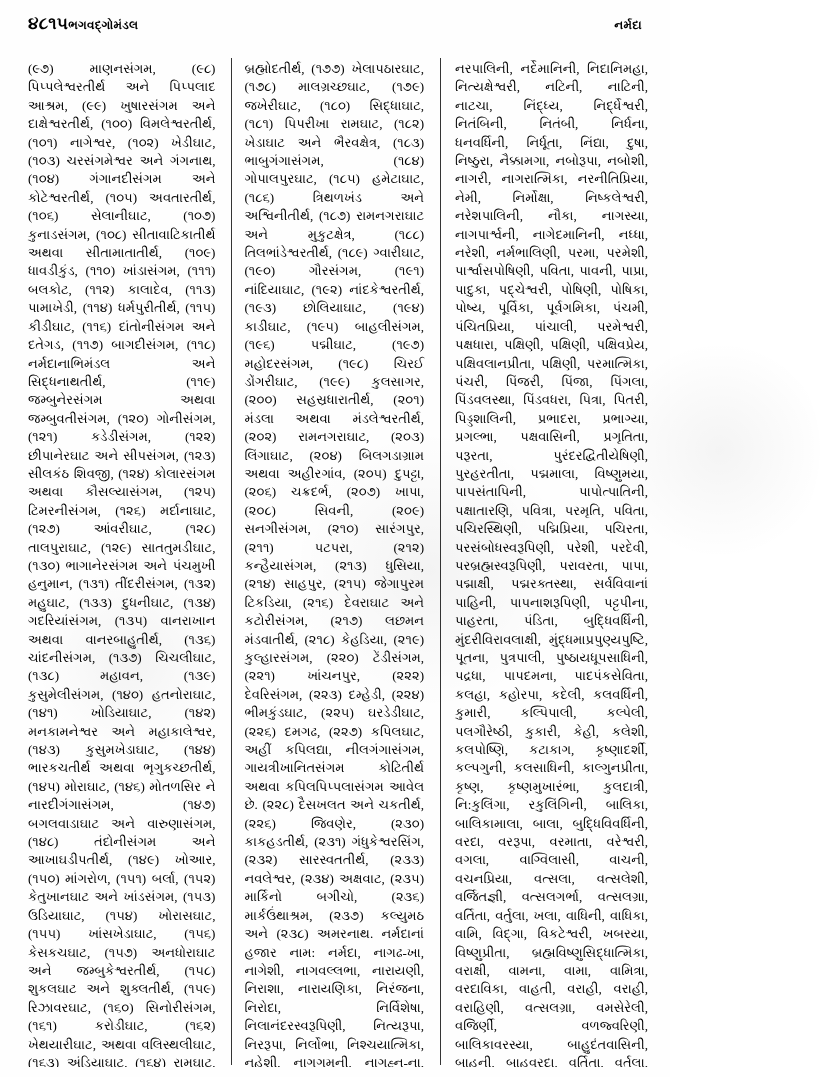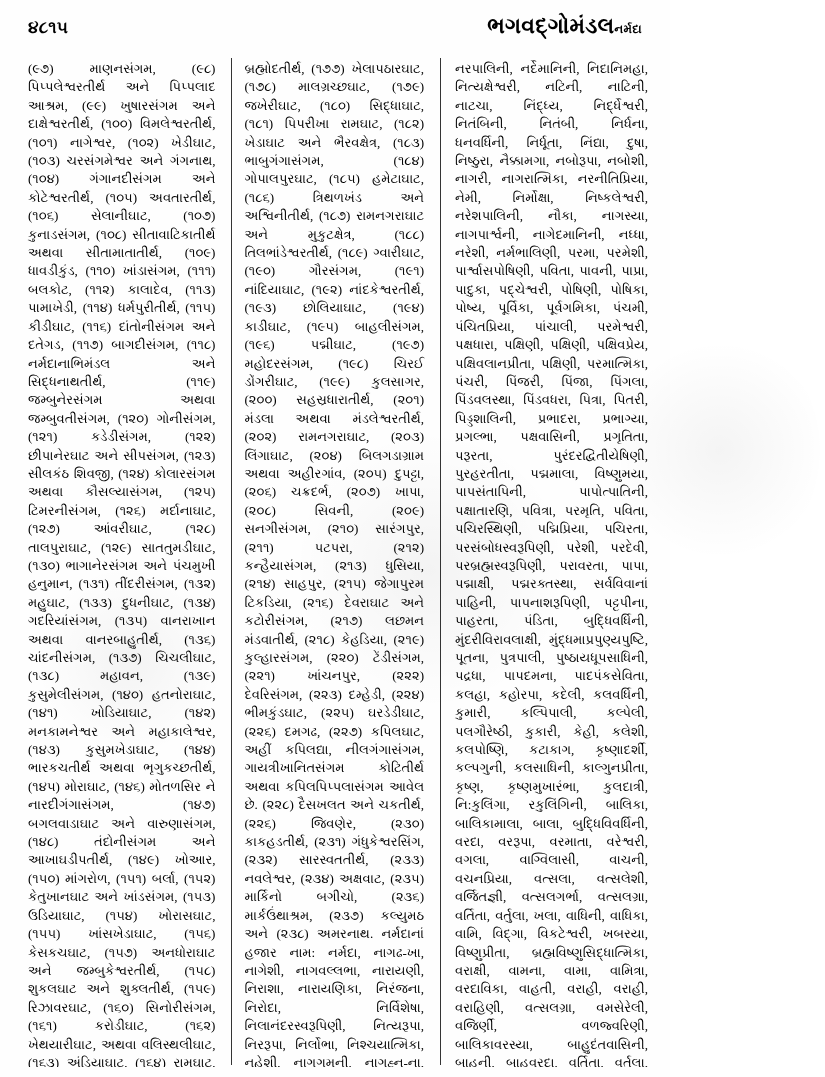--- a/index.html
+++ b/index.html
@@ -34,23 +34,22 @@
     display: flex;
     align-items: baseline;
     justify-content: space-between;
     font-weight: bold;
     font-size: 17px;
     letter-spacing: 0.2px;
   }
   .rh-folio { flex: 0 0 auto; }
   .rh-title {
     flex: 1 1 auto;
-    text-align: right;
-    font-size: 22px;
-    font-family: Liberation Mono, monospace;
+    text-align: left;
+    font-size: 12px;
   }
   .rh-entry { flex: 0 0 auto; font-size: 12px; }
 
   
   .columns {
     position: absolute;
     top: 56px;
     left: 24px;
     right: 18px;
     bottom: 10px;

